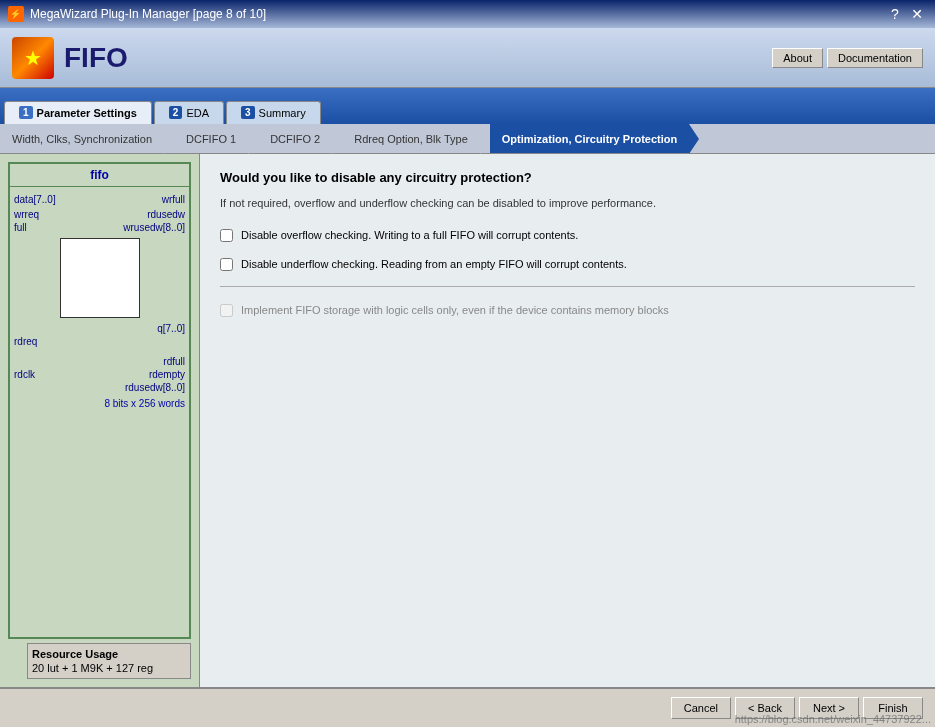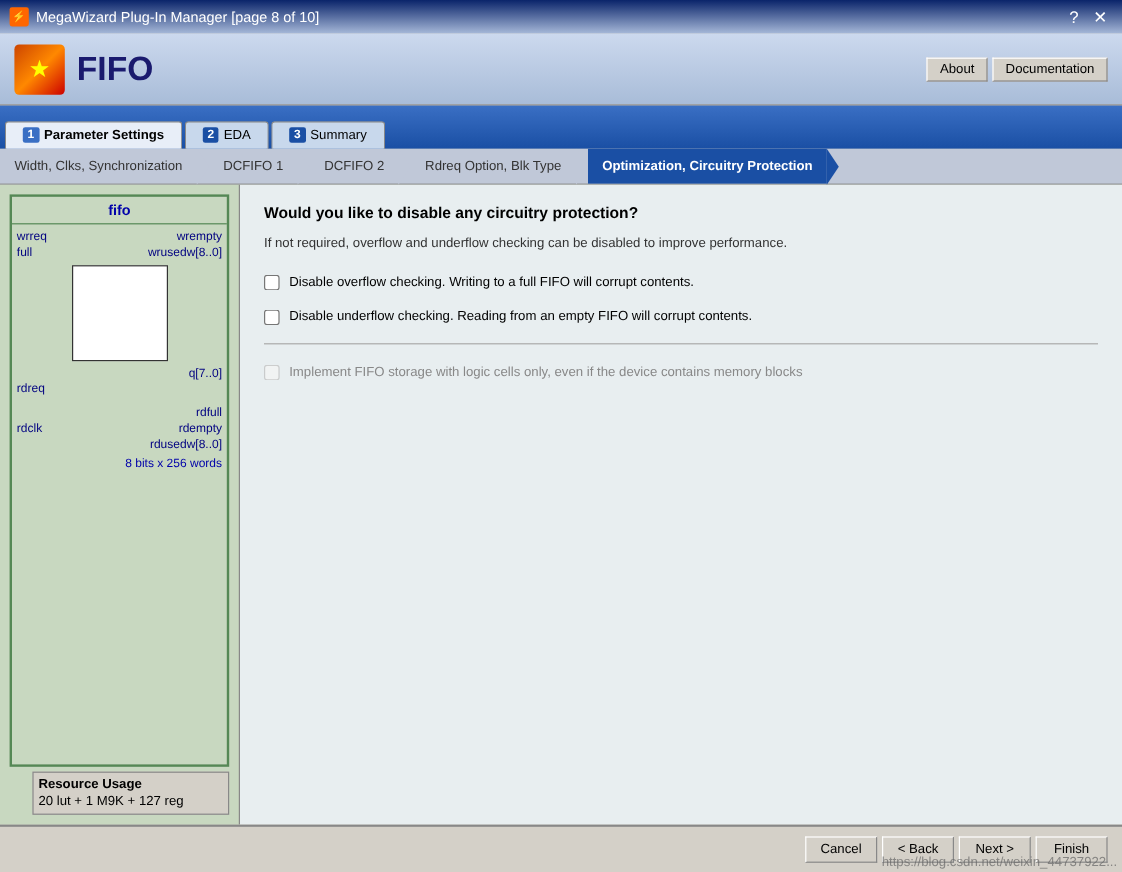--- a/index.html
+++ b/index.html
@@ -362,23 +362,27 @@
   <div class="breadcrumb-arrow active"></div>
 </div>
 
 <div class="main-content">
 
   <div class="left-panel">
     <div class="fifo-diagram">
       <div class="fifo-title">fifo</div>
       <div class="fifo-content">
 
+        <div style="display:flex; justify-content:space-between; padding:3px 4px; font-size:10px;">
+          <span style="color:#000080;">data[7..0]</span>
+          <span style="color:#000080;">wrfull</span>
+        </div>
         <div style="display:flex; justify-content:space-between; padding:1px 4px; font-size:10px;">
           <span style="color:#000080;">wrreq</span>
-          <span style="color:#000080;">wrempty</span>
+          <span style="color:#000080;">rdusedw</span>
         </div>
         <div style="display:flex; justify-content:space-between; padding:1px 4px; font-size:10px;">
           <span style="color:#000080;">full</span>
           <span style="color:#000080;">wrusedw[8..0]</span>
         </div>
 
         <div style="width:80px; height:80px; border:1px solid #333; background:white; margin:4px auto;"></div>
 
         <div style="display:flex; justify-content:flex-end; padding:1px 4px; font-size:10px;">
           <span style="color:#000080;">q[7..0]</span>

